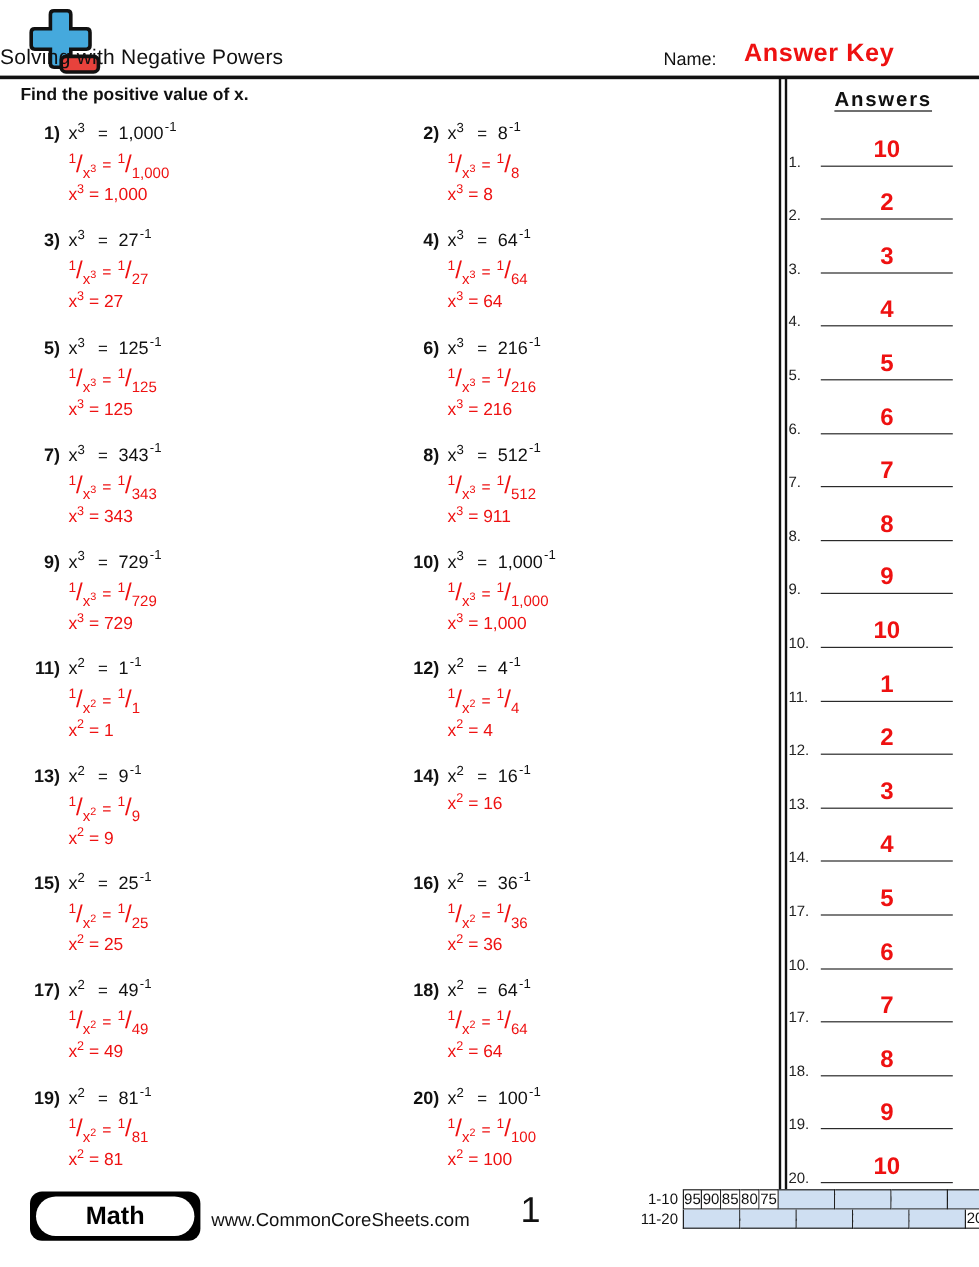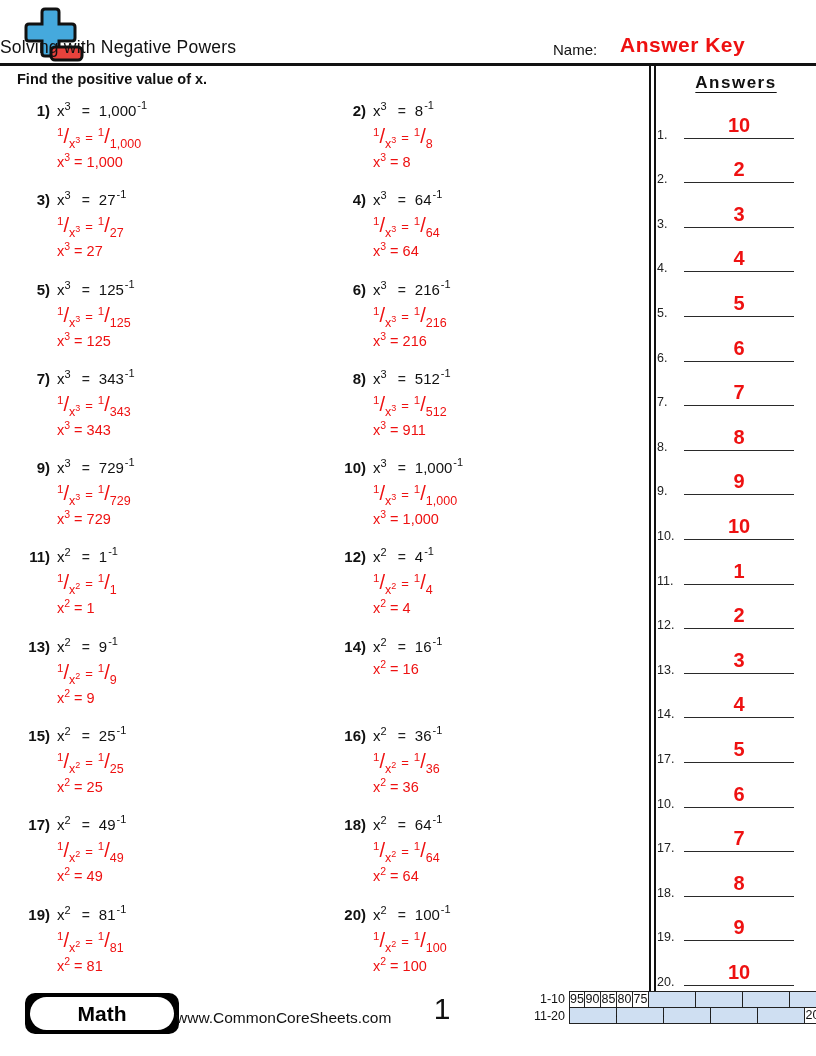--- a/index.html
+++ b/index.html
@@ -44,21 +44,21 @@
          border-left:2px solid var(--ink);border-right:2px solid var(--ink);}
   .answers-title{position:absolute;left:658px;top:73px;width:156px;text-align:center;font-weight:bold;
          font-size:17px;letter-spacing:1.5px;text-decoration:underline;text-underline-offset:4px;}
   #answers-list{position:absolute;left:650px;top:99px;width:164px;}
   .ans-row{position:relative;height:44.6px;}
   .ans-num{position:absolute;left:7px;bottom:2px;font-size:12.5px;color:#222;}
   .ans-line{position:absolute;left:34px;width:110px;bottom:5px;border-bottom:1.7px solid #2a2a2a;}
   .ans-val{position:absolute;left:34px;width:110px;bottom:9px;text-align:center;font-weight:bold;
          font-size:20px;line-height:20px;color:var(--red);}
   
-  .badge{position:absolute;left:25px;top:993px;width:154px;height:41px;background:#000;border-radius:10px;}
+  .badge{position:absolute;left:25px;top:993px;width:142px;height:41px;background:#000;border-radius:10px;}
   .badge-inner{position:absolute;left:5px;top:4px;right:5px;bottom:4px;background:#fff;border-radius:17px;
          display:flex;align-items:center;justify-content:center;font-weight:bold;font-size:21px;color:#000;}
   .website{position:absolute;left:176px;top:1009px;font-size:15.5px;text-align:right;}
   .pagenum{position:absolute;left:392px;top:992px;width:100px;text-align:center;font-size:30px;}
   #score-table{position:absolute;left:519px;top:991px;}
   .score-row{display:flex;}
   .score-label{width:46px;text-align:right;padding-right:4px;font-size:12.5px;line-height:16.5px;}
   .score-cell{width:16px;height:16.5px;box-sizing:border-box;border:1px solid #222;
          font-size:12.5px;line-height:15px;text-align:center;background:#fff;}
   .score-cell.notfirst{border-left:none;}

